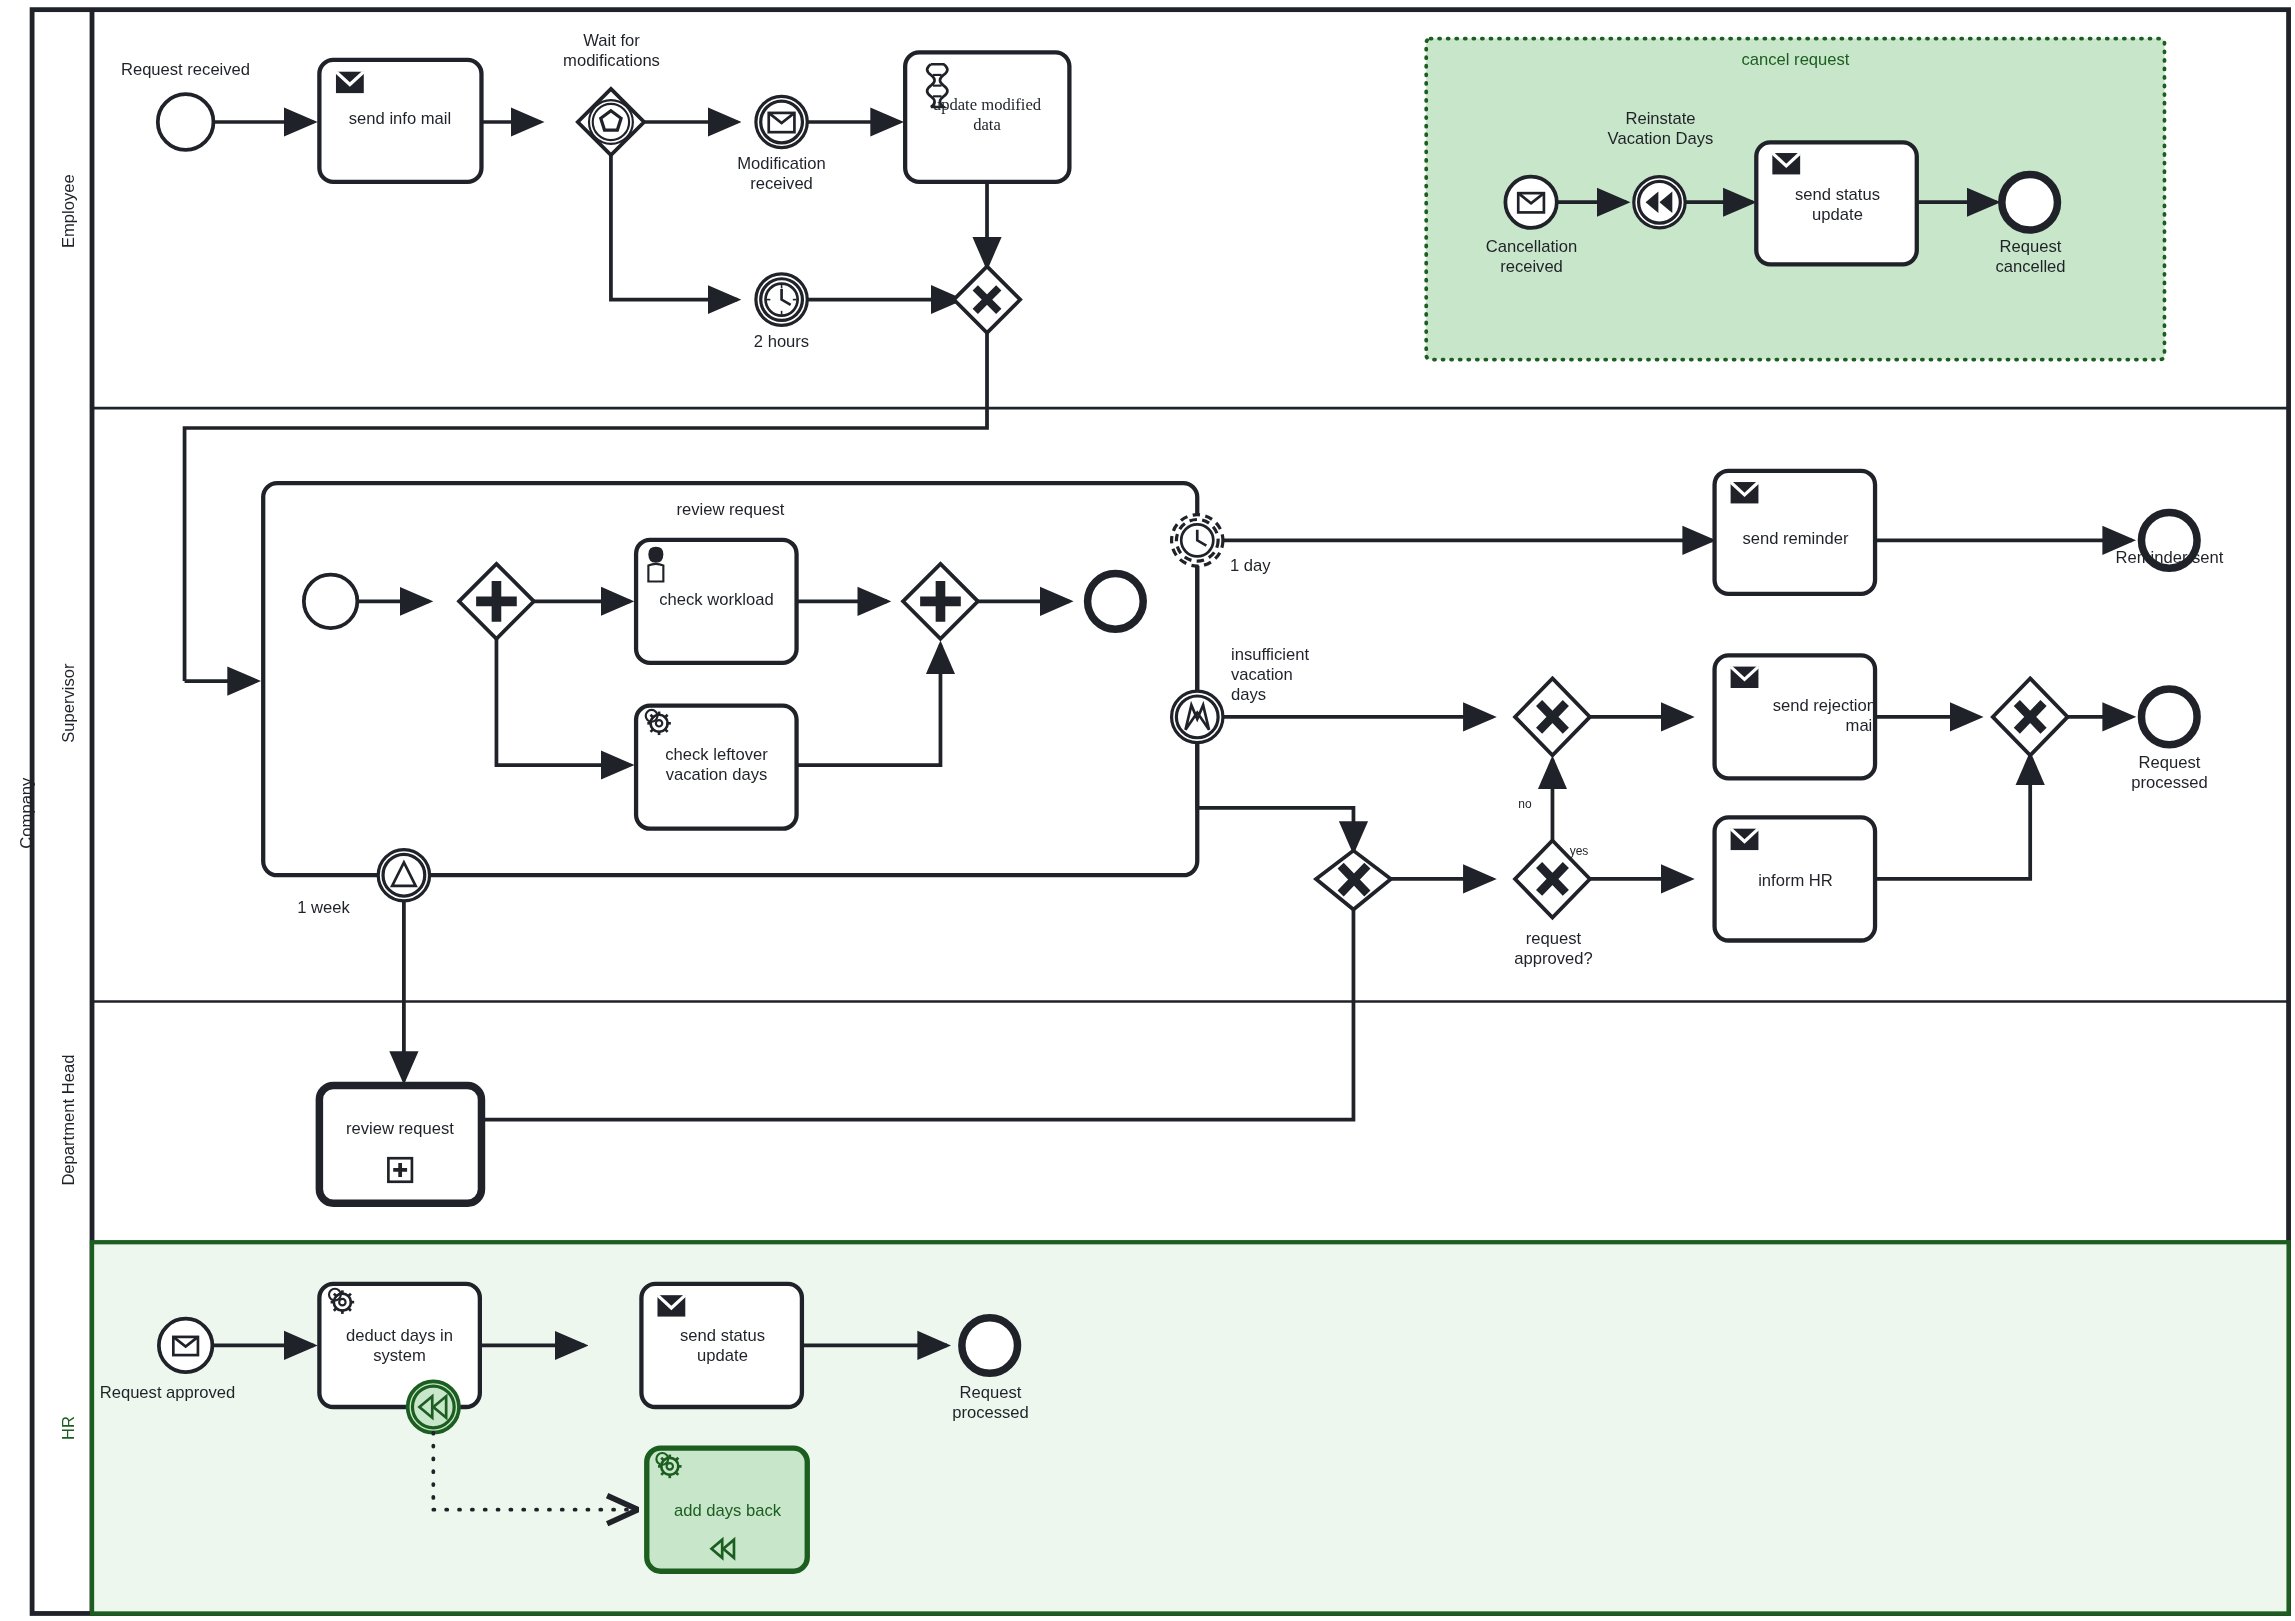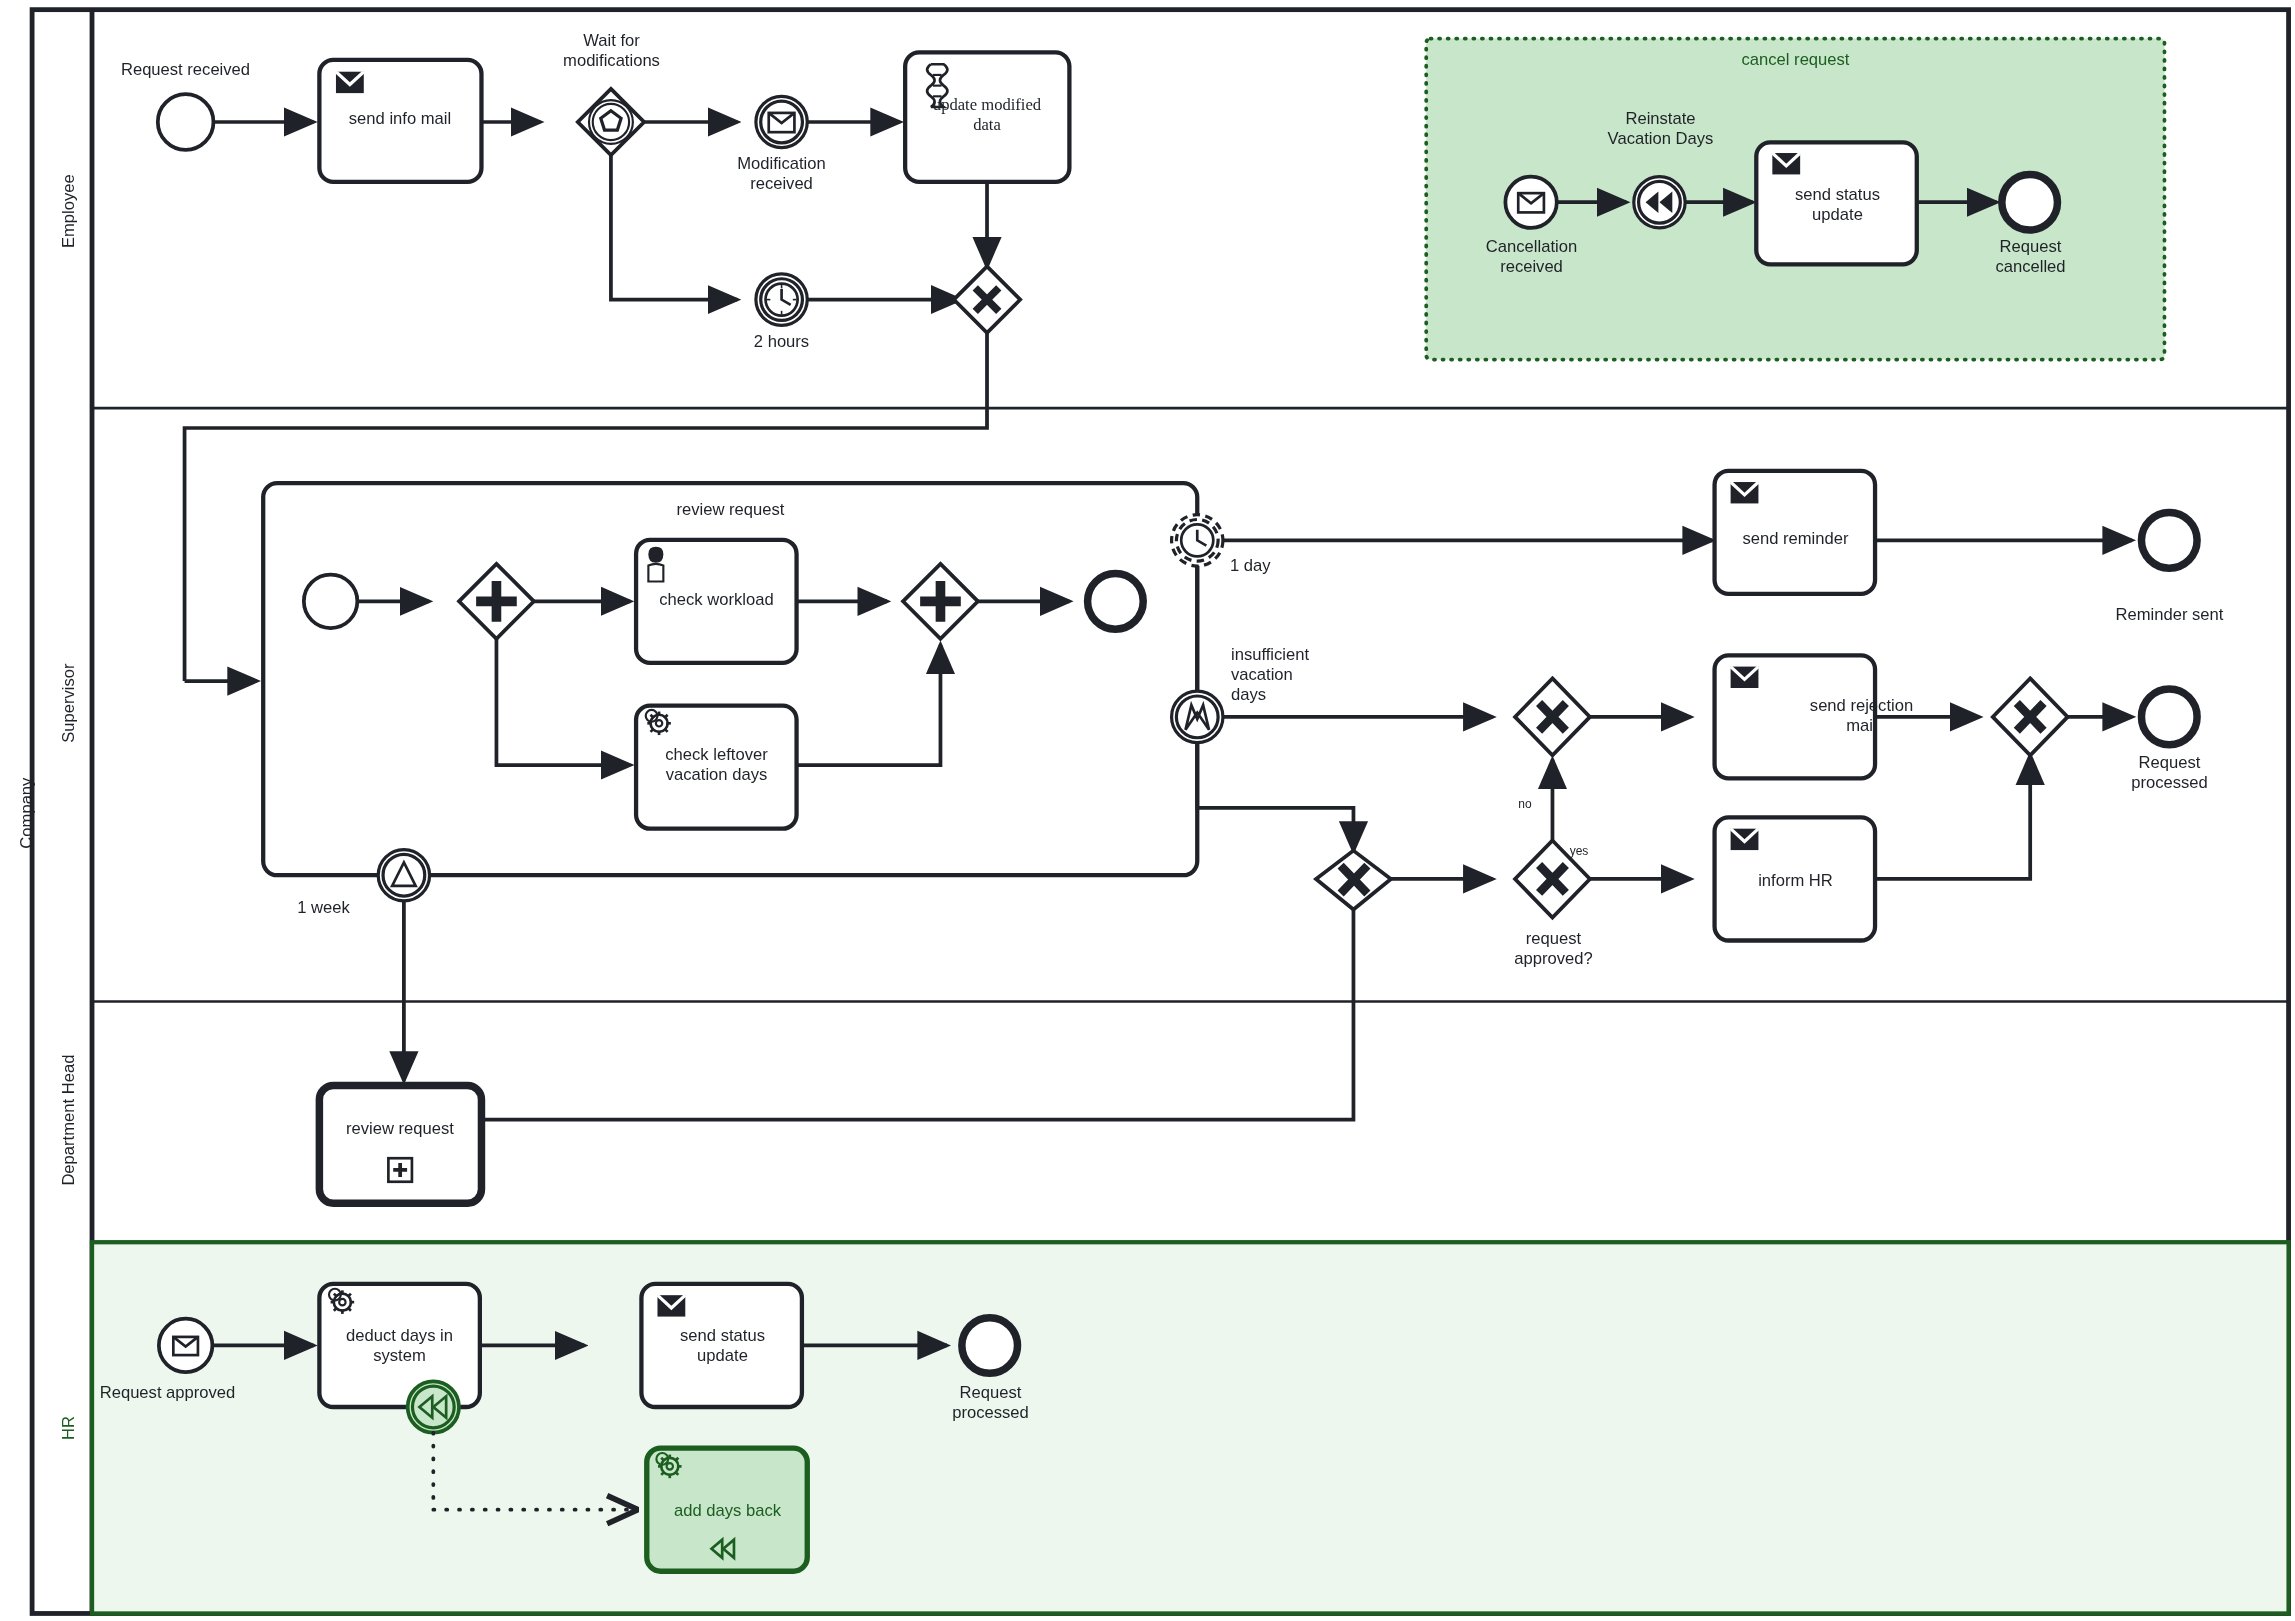--- a/index.html
+++ b/index.html
@@ -379,22 +379,22 @@
 
 <div class="lbl f31" style="left:650px;top:500px;width:161px;">review request</div>
 <div class="lbl f31" style="left:636px;top:590px;width:161px;">check workload</div>
 <div class="lbl f31" style="left:636px;top:745px;width:161px;">check leftover
 vacation days</div>
 <div class="lbl f31" style="left:1160px;top:556px;width:161px;text-align:left;padding-left:70px;box-sizing:border-box;">1 day</div>
 <div class="lbl f31" style="left:1161px;top:645px;width:171px;text-align:left;padding-left:70px;box-sizing:border-box;">insufficient
 vacation days</div>
 <div class="lbl f31" style="left:243px;top:898px;width:161px;">1 week</div>
 <div class="lbl f31" style="left:1715px;top:529px;width:161px;">send reminder</div>
-<div class="lbl f31" style="left:2089px;top:605px;width:161px;">Reminder sent</div>
-<div class="lbl f31" style="left:1781px;top:696px;width:161px;">send rejection
+<div class="lbl f31" style="left:2089px;top:548px;width:161px;">Reminder sent</div>
+<div class="lbl f31" style="left:1715px;top:696px;width:161px;text-align:right;">send rejection
 mail</div>
 <div class="lbl f31" style="left:1715px;top:871px;width:161px;">inform HR</div>
 <div class="lbl f31" style="left:1473px;top:929px;width:161px;">request
 approved?</div>
 <div class="lbl f30" style="left:1482px;top:797px;width:86px;">no</div>
 <div class="lbl f30" style="left:1536px;top:844px;width:86px;">yes</div>
 <div class="lbl f31" style="left:2089px;top:753px;width:161px;">Request
 processed</div>
 
 <div class="lbl f31" style="left:319px;top:1119px;width:162px;">review request</div>

